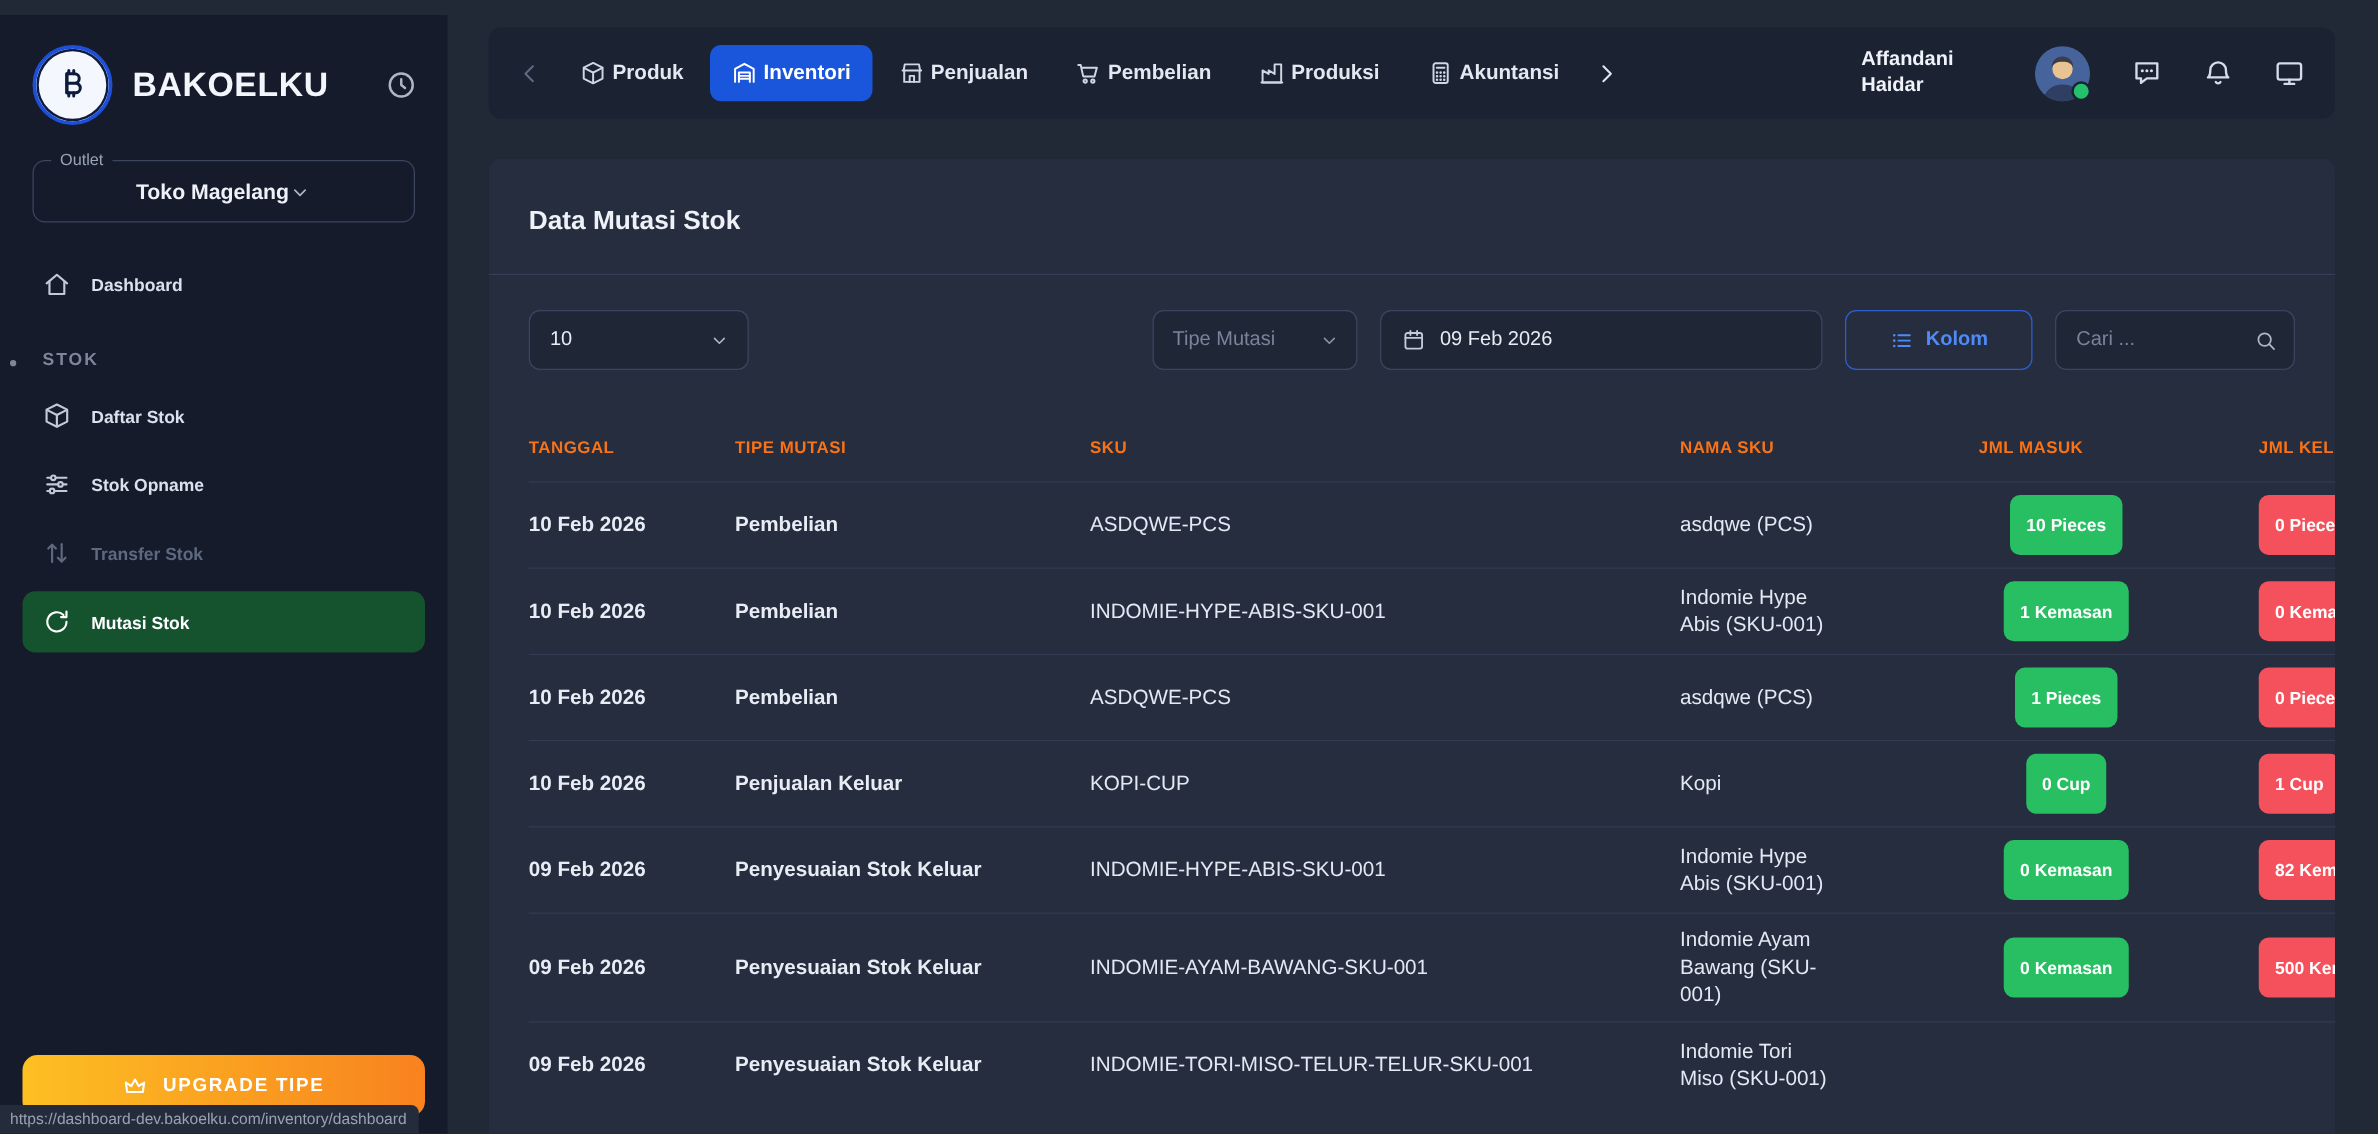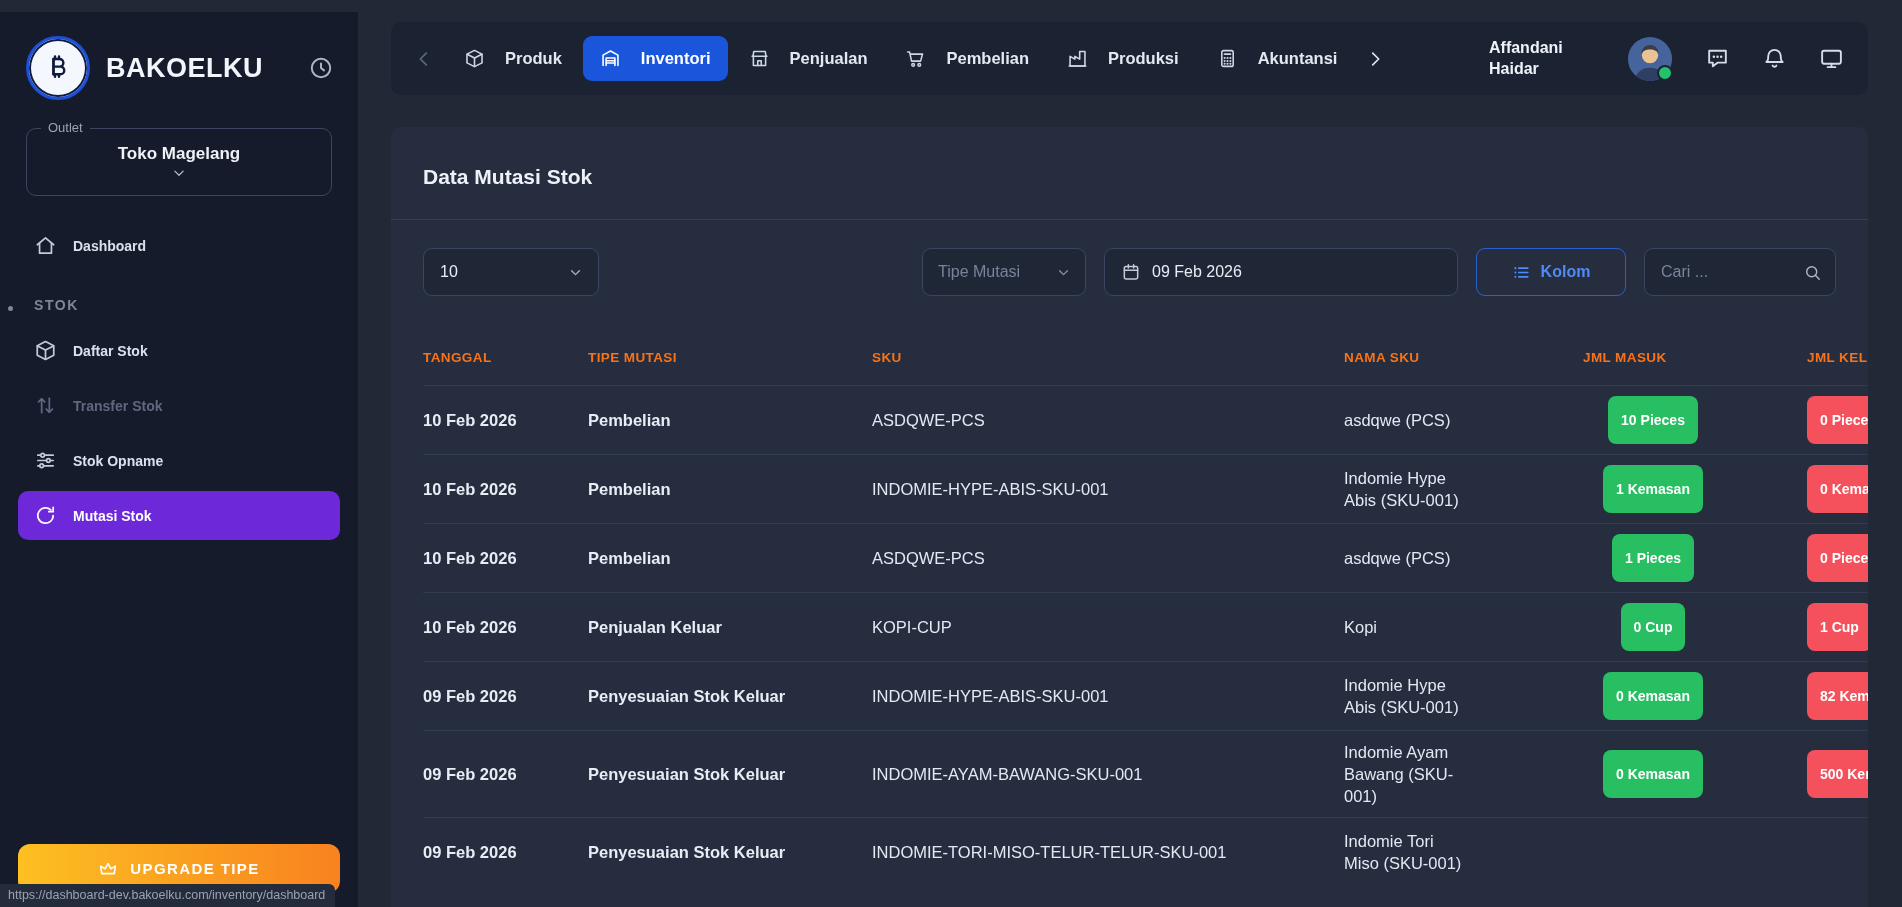--- a/index.html
+++ b/index.html
@@ -9,43 +9,43 @@
   .ic{stroke:currentColor;fill:none;stroke-width:1.8;stroke-linecap:round;stroke-linejoin:round;}
 
   
   .sidebar{position:absolute;left:0;top:12px;width:358px;height:907px;background:#151b2a;display:flex;flex-direction:column;}
   .brand-row{display:flex;align-items:center;gap:16px;padding:24px 24px 14px 26px;}
   .logo{width:58px;height:58px;border-radius:50%;background:#f4f7fd;border:3px solid #1e4fd8;box-shadow:inset 0 0 0 2px #0d1b3d;display:flex;align-items:center;justify-content:center;color:#0d1b3d;flex:none;}
   .logo svg{width:34px;height:34px;stroke-width:1.7;}
   .brand-name{font-size:27px;font-weight:800;letter-spacing:.5px;color:#f2f5fb;}
   .collapse-btn{margin-left:auto;background:none;border:none;color:#aeb6c6;cursor:pointer;padding:0;}
   .collapse-btn svg{width:26px;height:26px;}
-  .outlet{position:relative;margin:14px 26px 22px;border:1px solid #3c4660;border-radius:10px;padding:15px 16px 13px;display:flex;align-items:center;justify-content:flex-end;cursor:pointer;flex-direction:column;}
+  .outlet{position:relative;margin:14px 26px 22px;border:1px solid #3c4660;border-radius:10px;padding:15px 16px 13px;display:flex;align-items:center;justify-content:center;cursor:pointer;}
   .outlet-label{position:absolute;top:-9px;left:14px;background:#151b2a;padding:0 7px;font-size:13px;color:#9aa3b5;}
   .outlet-value{color:#eef1f7;font-size:17px;font-weight:600;}
   .outlet svg{width:18px;height:18px;color:#aeb6c6;}
   .side-nav{display:flex;flex-direction:column;}
   .side-item{display:flex;align-items:center;gap:16px;margin:3px 18px;padding:13px 16px;border-radius:10px;color:#dbe1ec;font-size:14px;font-weight:600;cursor:pointer;}
   .side-item svg{width:23px;height:23px;color:#c2c9d8;flex:none;}
-  .side-item.active{background:#6d28d9;color:#ffffff;}
+  .side-item.active{background:#14532d;color:#ffffff;}
   .side-item.active svg{color:#ffffff;}
   .side-item.disabled{color:#5e6980;}
   .side-item.disabled svg{color:#5e6980;}
   .section-label{position:relative;display:flex;align-items:center;padding:24px 0 10px 34px;color:#7e8798;font-size:14px;font-weight:700;letter-spacing:1.6px;}
   .section-dot{position:absolute;left:8px;top:33px;width:5px;height:5px;border-radius:50%;background:#7e8798;}
   .upgrade{margin:auto 18px 26px;height:49px;border:none;border-radius:12px;background:linear-gradient(90deg,#fdc022,#f8821f);display:flex;align-items:center;justify-content:center;gap:12px;color:#ffffff;font-family:inherit;font-size:15px;font-weight:800;letter-spacing:1.4px;cursor:pointer;}
   .upgrade svg{width:20px;height:20px;stroke-width:2;}
   .statusbar{position:absolute;left:0;bottom:0;background:#242b3a;color:#99a2b5;font-size:12.5px;padding:4px 10px 5px 8px;border-top-right-radius:6px;z-index:50;}
 
   
   .topbar{position:absolute;left:391px;top:22px;width:1477px;height:73px;background:#1b2333;border-radius:10px;display:flex;align-items:center;padding:0 24px 0 18px;box-sizing:border-box;}
   .nav-chev{background:none;border:none;color:#5f6981;cursor:pointer;padding:4px;margin-right:6px;}
   .nav-chev svg{width:22px;height:22px;}
   .nav-chev.right{color:#dfe5f0;margin:0 2px 0 4px;}
-  .top-item{display:flex;align-items:center;gap:20px;padding:12px 17px;margin:0 2px;border-radius:9px;color:#e3e8f1;font-size:16.5px;font-weight:600;cursor:pointer;white-space:nowrap;}
+  .top-item{display:flex;align-items:center;gap:5px;padding:12px 17px;margin:0 2px;border-radius:9px;color:#e3e8f1;font-size:16.5px;font-weight:600;cursor:pointer;white-space:nowrap;}
   .top-item svg{width:21px;height:21px;color:#cfd6e4;flex:none;}
   .top-item.active{background:#1a56db;color:#ffffff;}
   .top-item.active svg{color:#ffffff;}
   .user-block{margin-left:auto;width:100px;color:#f0f3f9;font-size:16px;font-weight:600;line-height:1.3;cursor:pointer;}
   .avatar-wrap{position:relative;margin-left:38px;cursor:pointer;flex:none;}
   .avatar-wrap svg{width:46px;height:46px;}
   .avatar-dot{position:absolute;right:0;bottom:1px;width:12px;height:12px;border-radius:50%;background:#23c16b;border:2.5px solid #1b2333;}
   .tb-icon{background:none;border:none;color:#d6dce8;cursor:pointer;padding:0;margin-left:32px;}
   .tb-icon svg{width:25px;height:25px;}
 
@@ -132,38 +132,38 @@
 
       <div class="side-item">
         <svg class="ic" viewBox="0 0 24 24">
           <path d="M12 2.7 20.6 7v10L12 21.3 3.4 17V7z"></path>
             <path d="M3.6 7.2 12 11.5l8.4-4.3"></path>
             <path d="M12 11.5v9.6"></path>
         </svg>
         <span>Daftar Stok</span>
       </div>
 
+      <div class="side-item">
+        <svg class="ic" viewBox="0 0 24 24">
+          <path d="M4 6.5h16M4 12h16M4 17.5h16"></path>
+          <circle cx="9" cy="6.5" r="1.9" fill="#151b2a"></circle>
+            <circle cx="15" cy="12" r="1.9" fill="#151b2a"></circle>
+            <circle cx="8" cy="17.5" r="1.9" fill="#151b2a"></circle>
+        </svg>
+        <span>Stok Opname</span>
+      </div>
+
       <div class="side-item disabled">
         <svg class="ic" viewBox="0 0 24 24">
           <path d="M8 19.5V5"></path>
             <path d="M4.8 8.2 8 5l3.2 3.2"></path>
             <path d="M16 4.5V19"></path>
             <path d="M19.2 15.8 16 19l-3.2-3.2"></path>
         </svg>
         <span>Transfer Stok</span>
-      </div>
-
-      <div class="side-item">
-        <svg class="ic" viewBox="0 0 24 24">
-          <path d="M4 6.5h16M4 12h16M4 17.5h16"></path>
-          <circle cx="9" cy="6.5" r="1.9" fill="#151b2a"></circle>
-            <circle cx="15" cy="12" r="1.9" fill="#151b2a"></circle>
-            <circle cx="8" cy="17.5" r="1.9" fill="#151b2a"></circle>
-        </svg>
-        <span>Stok Opname</span>
       </div>
 
       <div class="side-item active">
         <svg class="ic" viewBox="0 0 24 24">
           <path d="M20 12a8 8 0 1 1-2.5-5.8"></path>
             <path d="M20 3.5V8h-4.5"></path>
         </svg>
         <span>Mutasi Stok</span>
       </div>
     </nav>

